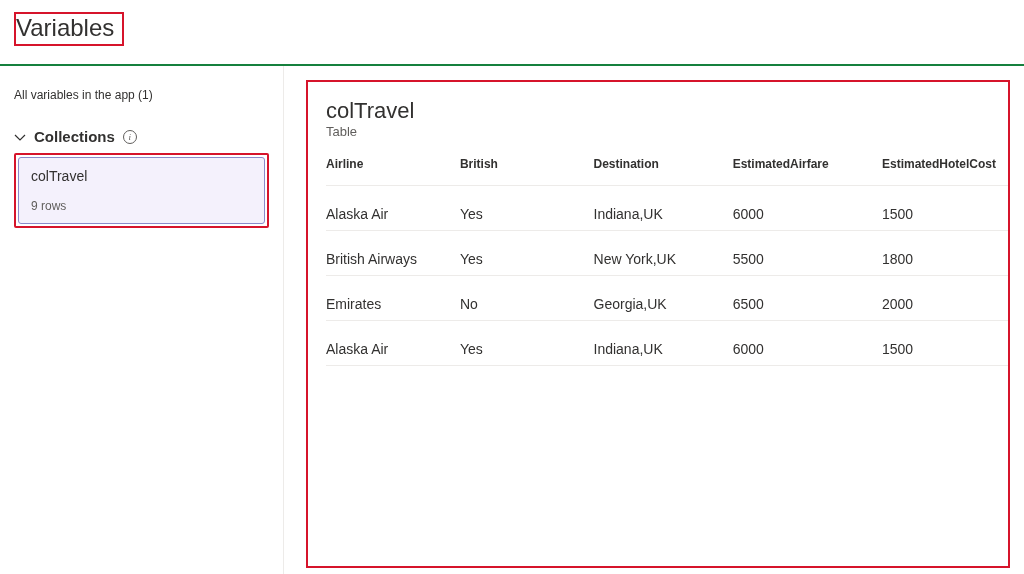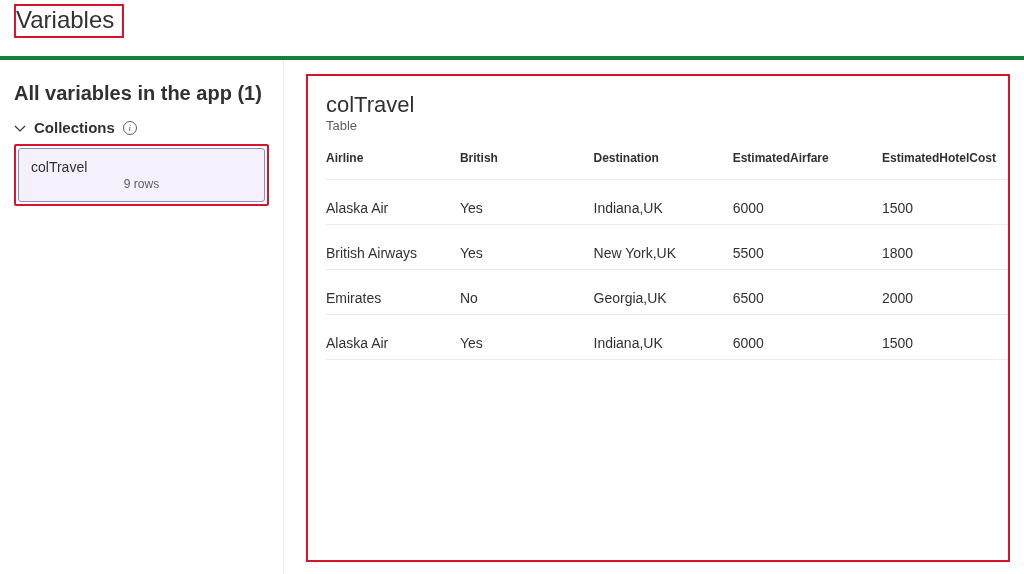--- a/index.html
+++ b/index.html
@@ -5,44 +5,44 @@
     * { box-sizing: border-box; margin: 0; padding: 0; }
     body {
       font-family: "Segoe UI", -apple-system, sans-serif;
       background: #ffffff;
       color: #323130;
       width: 1024px;
       height: 574px;
       overflow: hidden;
     }
     .page-header {
-      padding: 4px 14px 18px 14px;
-      border-bottom: 4px solid #15803d;
+      padding: 12px 14px 18px 14px;
+      border-bottom: 2px solid #15803d;
     }
     .page-title {
       font-size: 24px;
       font-weight: 400;
       color: #323130;
       display: inline-block;
       border: 2px solid #d6142b;
       padding: 0 8px 2px 0;
     }
     .content-area {
       display: flex;
       height: calc(574px - 58px);
     }
     .sidebar {
       width: 284px;
       padding: 22px 14px 0 14px;
       border-right: 1px solid #edebe9;
     }
     .sidebar-heading {
-      font-size: 20px;
-      font-weight: 700;
-      margin-bottom: 14px;
+      font-size: 12px;
+      font-weight: 400;
+      margin-bottom: 26px;
     }
     .collections-row {
       display: flex;
       align-items: center;
       gap: 8px;
       cursor: pointer;
       margin-bottom: 8px;
     }
     .chevron {
       width: 12px;
@@ -77,22 +77,21 @@
       padding: 10px 12px;
       cursor: pointer;
     }
     .collection-name {
       font-size: 14px;
       color: #323130;
     }
     .collection-rows {
       font-size: 12px;
       color: #605e5c;
-      margin-top: 2px;
-      text-align: center;
+      margin-top: 15px;
     }
     .main-panel {
       flex: 1;
       padding: 14px 14px 14px 22px;
       overflow: hidden;
     }
     .detail-wrap {
       border: 2px solid #d6142b;
       height: 100%;
       padding: 16px 0 0 18px;

